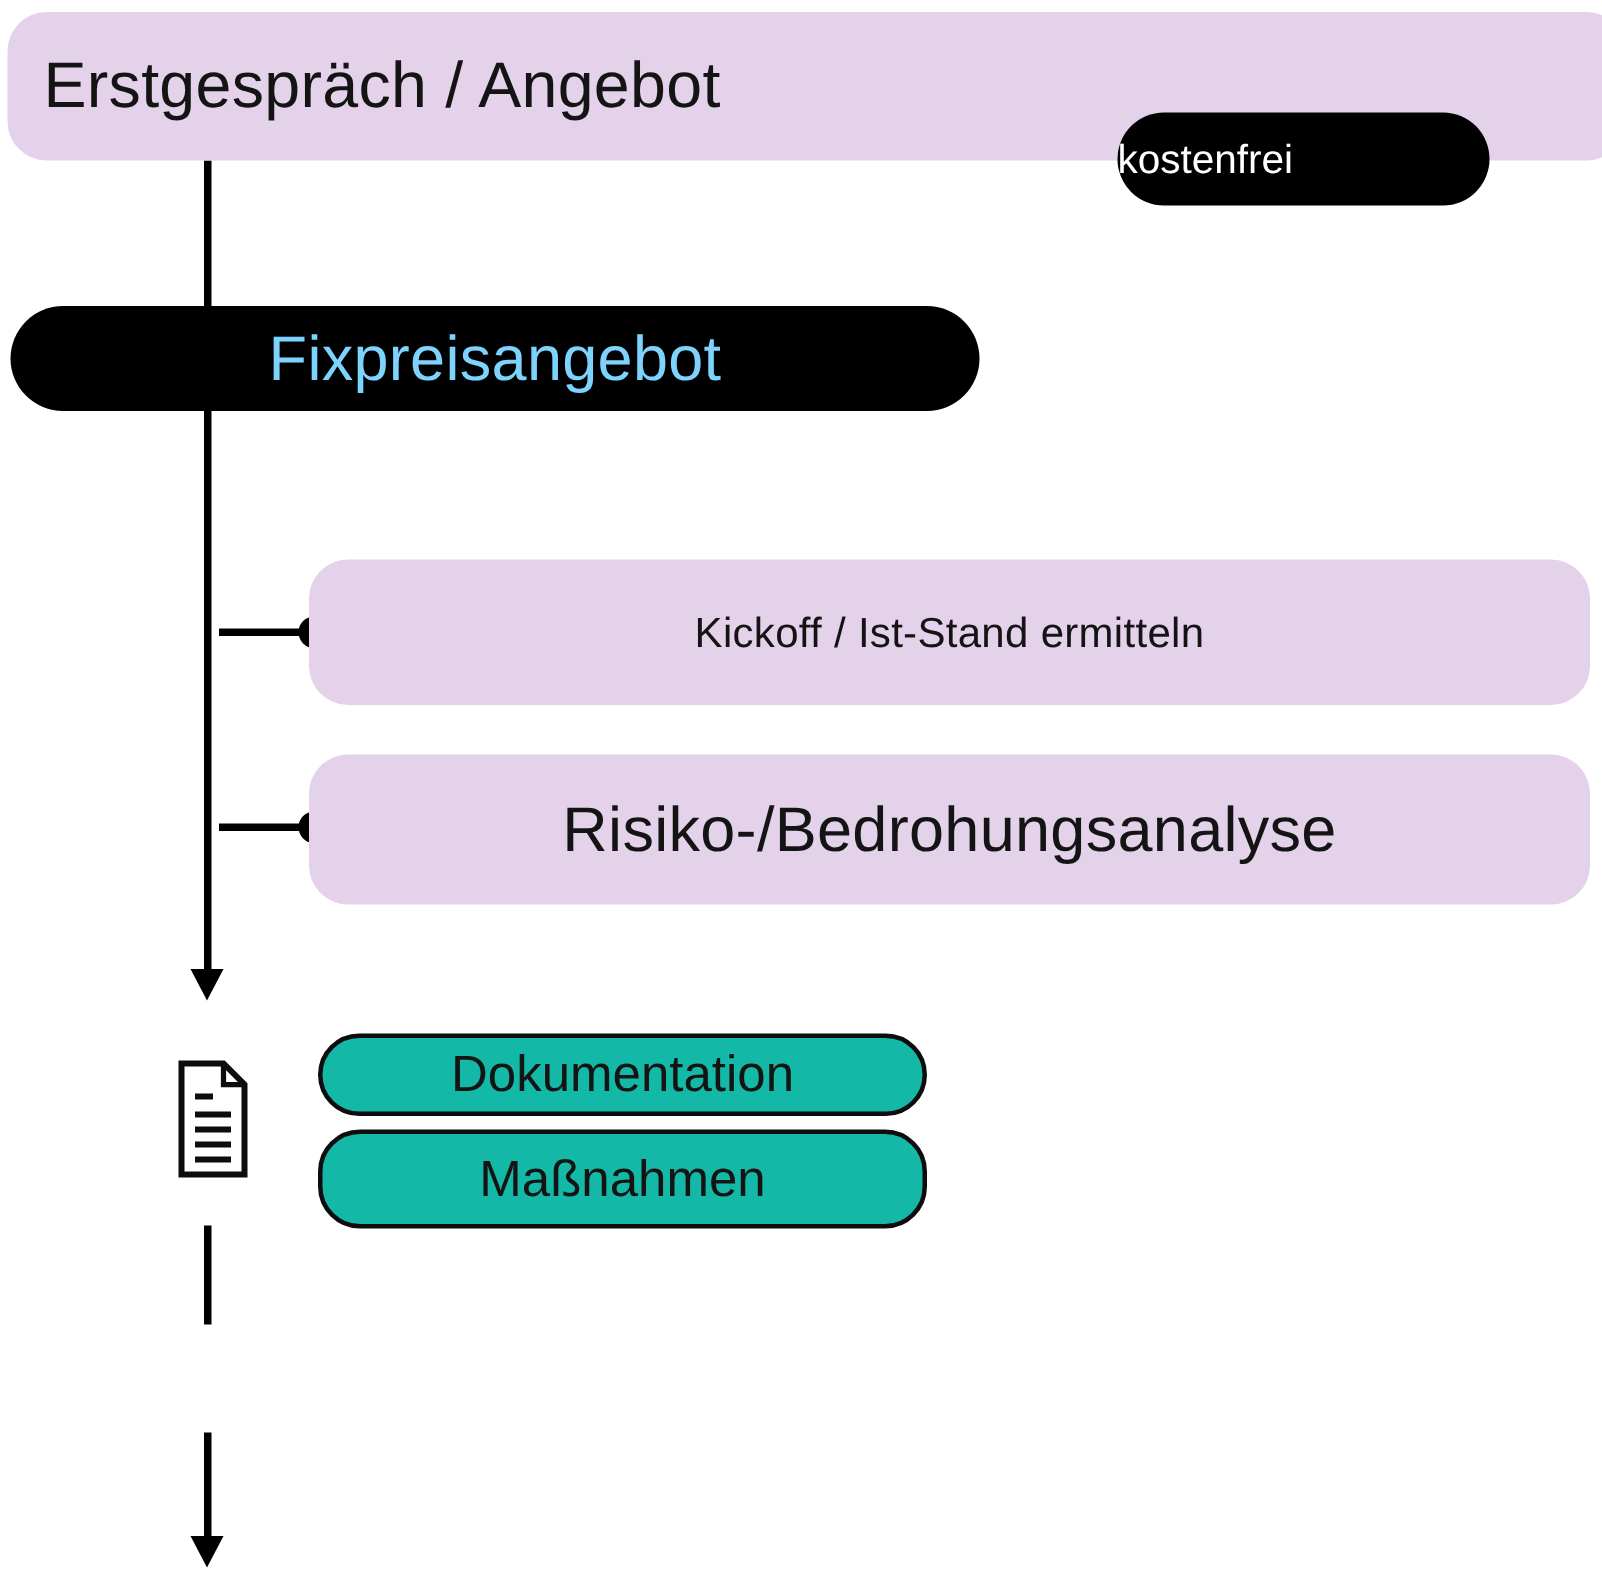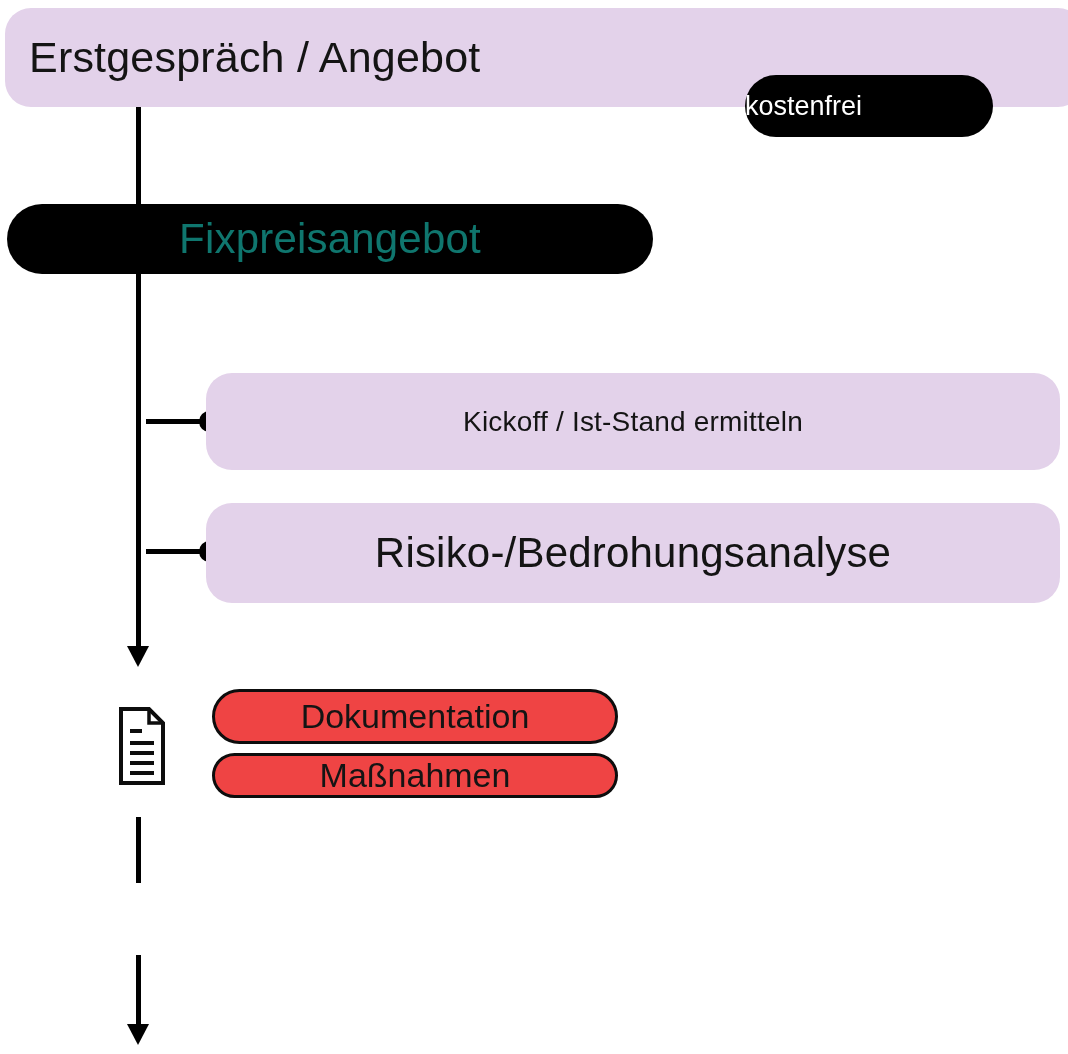--- a/index.html
+++ b/index.html
@@ -24,29 +24,29 @@
   .lav-box{
     position:absolute;background:#e3d2ea;border-radius:26px;
     display:flex;align-items:center;color:#141414;
     font-size:43px;font-weight:300;letter-spacing:.2px;
   }
   .lav-box.left{justify-content:flex-start;padding-left:24px;}
   .lav-box.center{justify-content:center;}
   .black-pill{
     position:absolute;background:#000;border-radius:36px;
     display:flex;align-items:center;justify-content:center;
-    color:#0f766e;font-size:42px;font-weight:300;letter-spacing:.2px;
+    color:#7dd3fc;font-size:42px;font-weight:300;letter-spacing:.2px;
   }
   .badge{
     position:absolute;background:#000;border-radius:31px;
     display:flex;align-items:center;justify-content:flex-start;
     color:#fff;font-size:27px;font-weight:300;z-index:3;
   }
   .outline-pill{
-    position:absolute;background:#ef4444;border:3px solid #0d0d0d;border-radius:28px;
+    position:absolute;background:#14b8a6;border:3px solid #0d0d0d;border-radius:28px;
     display:flex;align-items:center;justify-content:center;
     color:#141414;font-size:34px;font-weight:300;box-sizing:border-box;
   }
   .doc-icon{position:absolute;}
 </style>
 </head>
 <body>
 
 <div class="stage">
 
@@ -88,18 +88,18 @@
     <line x1="12" y1="25" x2="24" y2="25" stroke="#0d0d0d" stroke-width="4"></line>
     <line x1="12" y1="37" x2="36" y2="37" stroke="#0d0d0d" stroke-width="4"></line>
     <line x1="12" y1="47" x2="36" y2="47" stroke="#0d0d0d" stroke-width="4"></line>
     <line x1="12" y1="57" x2="36" y2="57" stroke="#0d0d0d" stroke-width="4"></line>
     <line x1="12" y1="67" x2="36" y2="67" stroke="#0d0d0d" stroke-width="4"></line>
   </svg>
 
   <div class="outline-pill" style="left:212px;top:689px;width:406px;height:55px;">
     <span>Dokumentation</span>
   </div>
-  <div class="outline-pill" style="left:212px;top:753px;width:406px;height:45px;">
+  <div class="outline-pill" style="left:212px;top:753px;width:406px;height:66px;">
     <span>Maßnahmen</span>
   </div>
 
 
 </div>
 
 </body></html>

